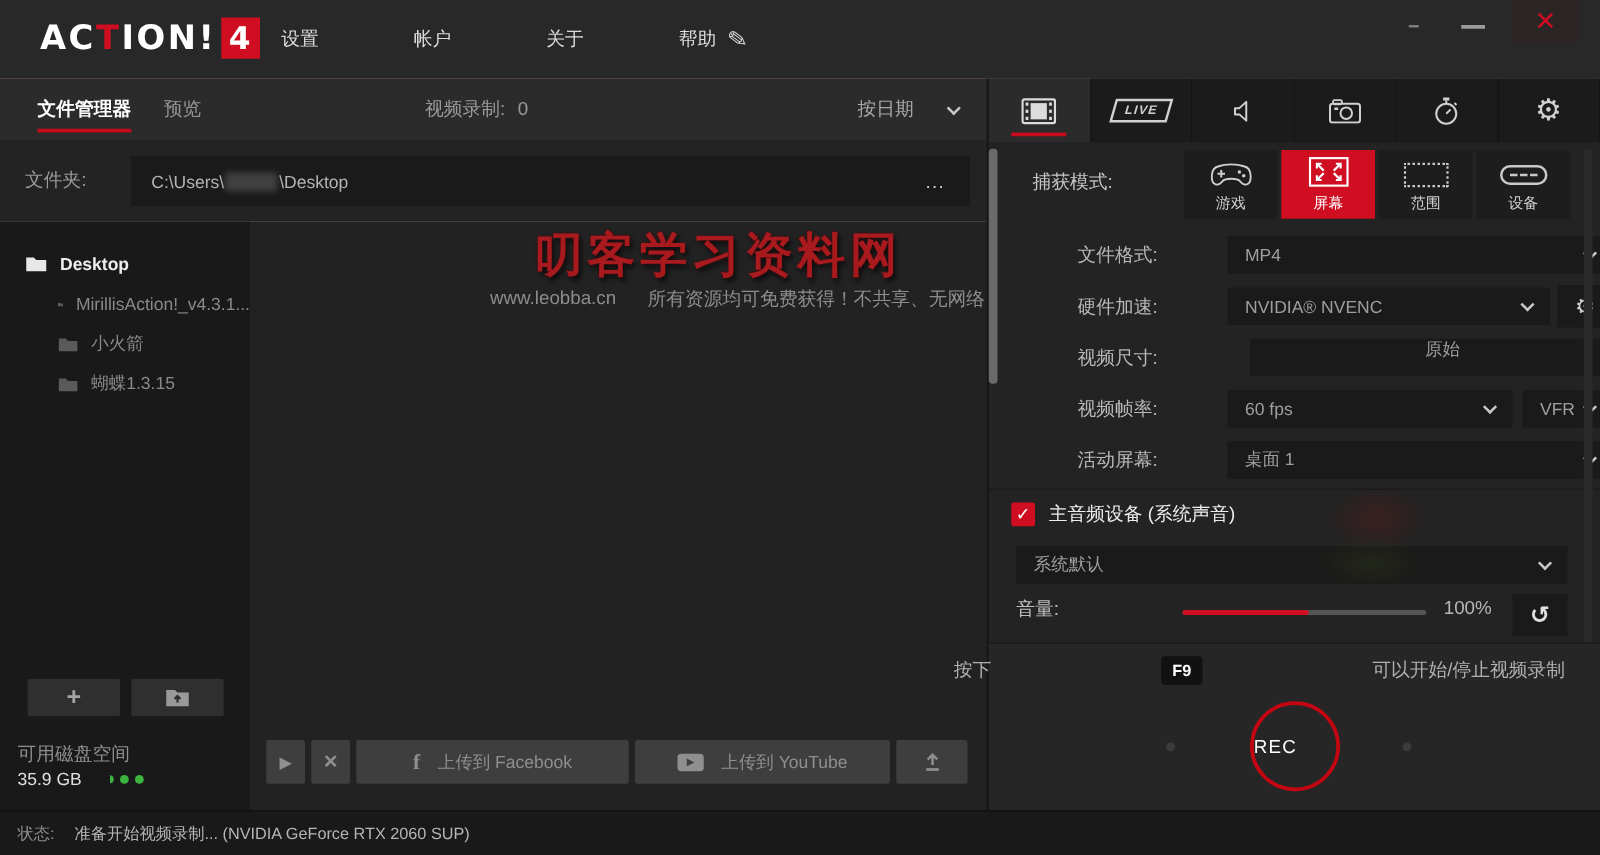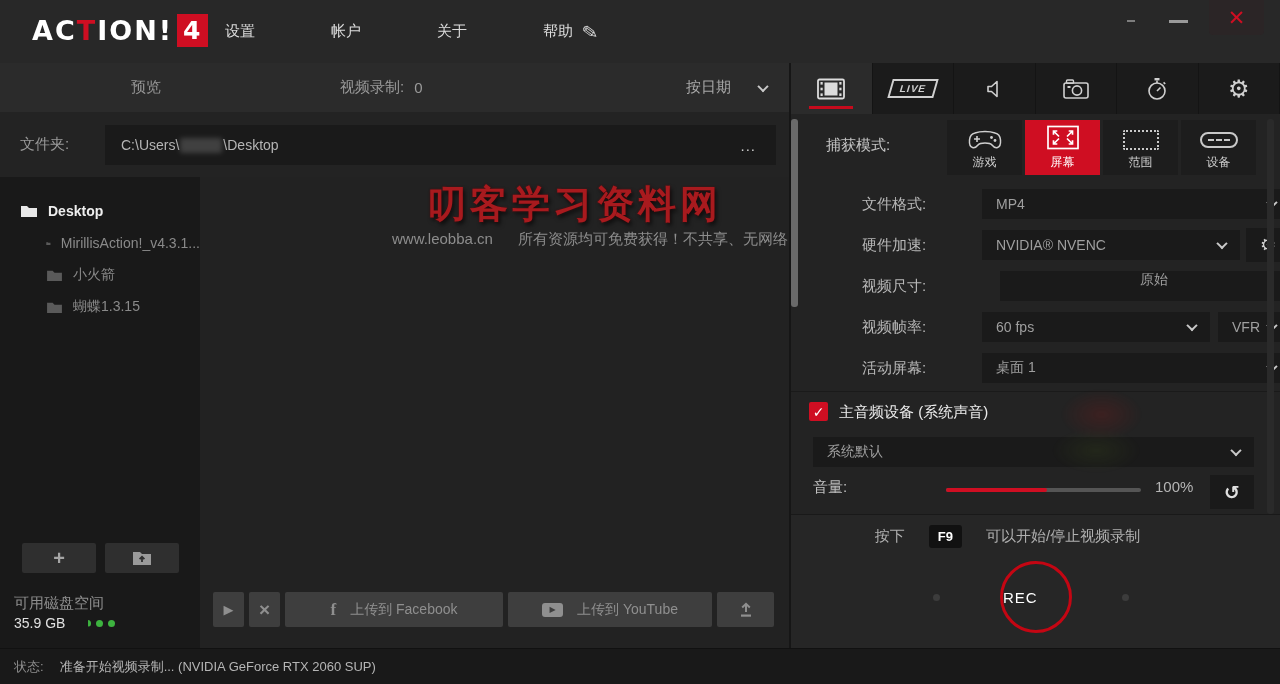--- a/index.html
+++ b/index.html
@@ -102,21 +102,21 @@
   .cb { position:absolute; left:18px; top:10px; width:19px; height:19px; background:#cf0e22; border-radius:2px; display:flex; align-items:center; justify-content:center; color:#fff; font-size:14px; font-weight:bold; }
   .cb-label { position:absolute; left:48px; top:10px; color:#ececec; font-size:15px; line-height:19px; }
   .dev-field { left:22px; width:441px; top:45px; }
   .vol-label { position:absolute; left:22px; top:86px; color:#c0c0c0; font-size:15px; }
   .slider { position:absolute; left:155px; top:96px; width:195px; height:4px; background:#555; border-radius:2px; }
   .slider-fill { height:4px; background:#cf0e22; border-radius:2px; }
   .vol-value { position:absolute; left:364px; top:86px; color:#b5b5b5; font-size:15px; }
   .reset-btn { position:absolute; left:419px; top:83px; width:44px; height:34px; background:#1a1a1a; display:flex; align-items:center; justify-content:center; color:#e0e0e0; font-size:19px; font-weight:bold; }
 
   .bottom-sec { position:absolute; left:0; top:451px; width:489px; height:134px; background:#262626; border-top:1px solid #191919; }
-  .hotkey-line { position:absolute; left:0; top:10px; width:489px; display:flex; align-items:center; justify-content:center; gap:24px; color:#b0b0b0; font-size:15px; transform:translateX(-28px); }
+  .hotkey-line { position:absolute; left:0; top:10px; width:489px; display:flex; align-items:center; justify-content:space-between; gap:12px; color:#b0b0b0; font-size:15px; transform:translateX(-28px); }
   .keycap { background:#111; color:#fff; font-weight:bold; font-size:13px; padding:4px 9px; border-radius:3px; }
   .rec-btn { position:absolute; left:209px; top:498px; width:72px; height:72px; border:3px solid #c40613; border-radius:50%; display:flex; align-items:center; justify-content:flex-start; color:#fff; font-size:15px; letter-spacing:1px; }
   .side-dot { position:absolute; width:7px; height:7px; border-radius:50%; background:#3c3c3c; top:531px; }
   .sd-l { left:142px; } .sd-r { left:331px; }
 
   .ghost-wm { position:absolute; left:258px; top:320px; width:105px; height:90px; pointer-events:none;
     background:radial-gradient(ellipse 55% 40% at 50% 35%, rgba(150,25,25,.22), transparent 70%),
                radial-gradient(ellipse 60% 35% at 45% 75%, rgba(70,90,30,.20), transparent 70%);
     filter:blur(1px); }
 
@@ -154,20 +154,21 @@
     <span class="close-btn">
         <span>✕</span>
       </span>
   </header>
 
   <div class="main">
 
     <section class="left-panel">
 
       <div class="fm-header">
+        <span class="fm-tab active">文件管理器</span>
         <span class="fm-tab inactive">预览</span>
         <span class="fm-count">
           <span>视频录制:</span>
           <span>0</span>
         </span>
         <span class="fm-sort">
           <span>按日期</span>
           <i class="chev"></i>
         </span>
       </div>

